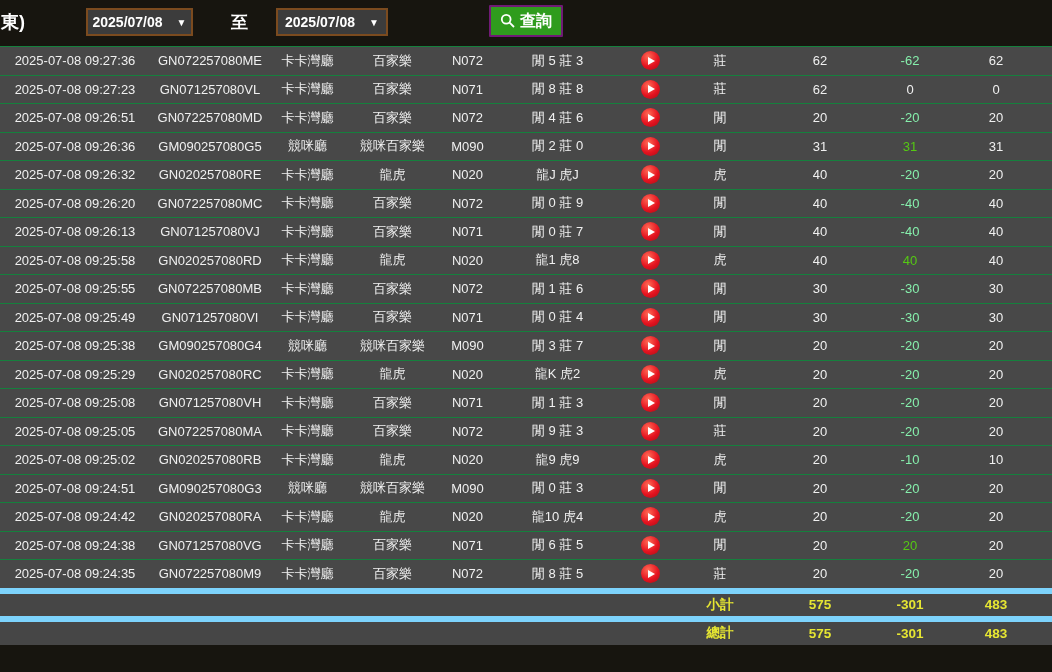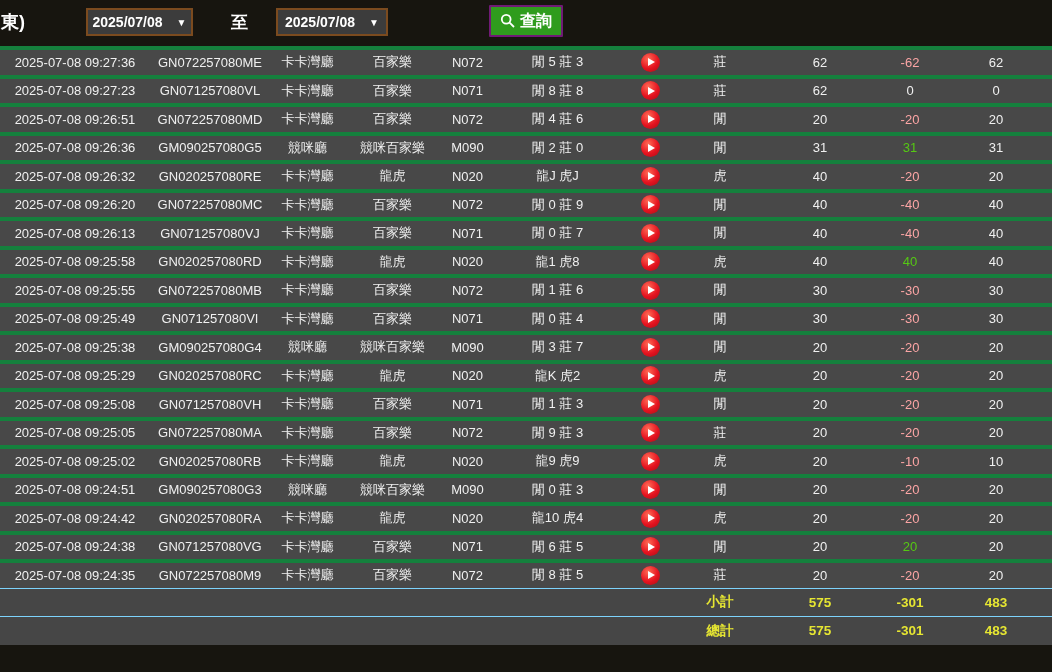--- a/index.html
+++ b/index.html
@@ -38,32 +38,32 @@
   }
   
   .tbl { width:1052px; }
   .thead {
     display:flex; height:31px; align-items:center;
     background:#2c2a24; border-top:1px solid #8a8a8a;
     color:#d2ab63; font-weight:700; font-size:13.5px;
   }
   .row {
     display:flex; height:28.5px; align-items:center;
-    background:#484848; border-top:4px solid #15803d;
+    background:#484848; border-top:1px solid #15803d;
     color:#f0f0f0; font-size:13px;
   }
   .row.foot {
-    border-top:1px solid #7dd3fc; background:#464646;
+    border-top:6px solid #7dd3fc; background:#464646;
     color:#e6e632; font-weight:700; font-size:13.5px;
   }
   .c { text-align:center; overflow:hidden; white-space:nowrap; }
   .c0{width:150px}.c1{width:120px}.c2{width:75px}.c3{width:95px}
   .c4{width:55px}.c5{width:125px}.c6{width:60px}.c7{width:80px}
   .c8{width:120px}.c9{width:60px}.c10{width:112px}
-  .pay-neg { color:#fca5a5; }
+  .pay-neg { color:#86efac; }
   .pay-pos { color:#55c813; }
   .pay-zero { color:#f0f0f0; }
   .playbtn {
     width:19px; height:19px; border-radius:50%;
     background:radial-gradient(circle at 38% 30%, #ff6a55 0%, #e51320 55%, #a50d15 100%);
     display:inline-flex; align-items:center; justify-content:center;
     cursor:pointer;
   }
   .tri {
     width:0; height:0; margin-left:2px;

